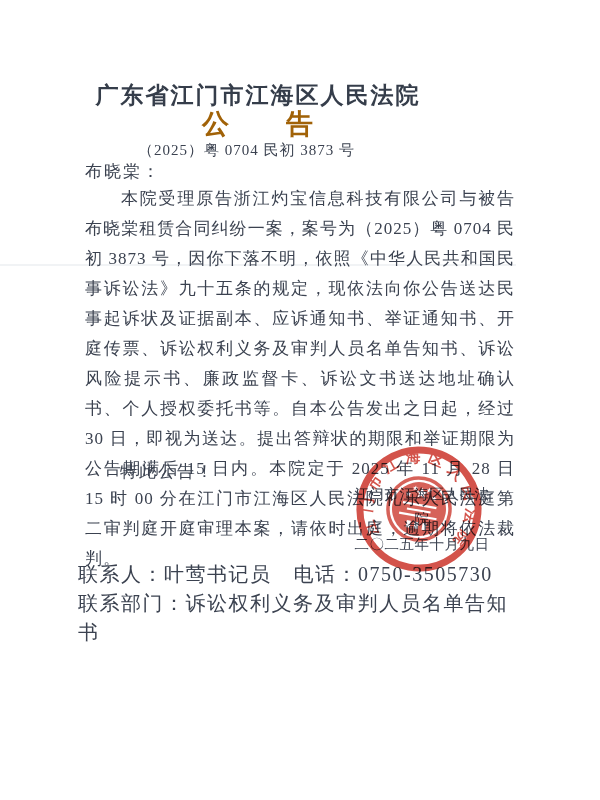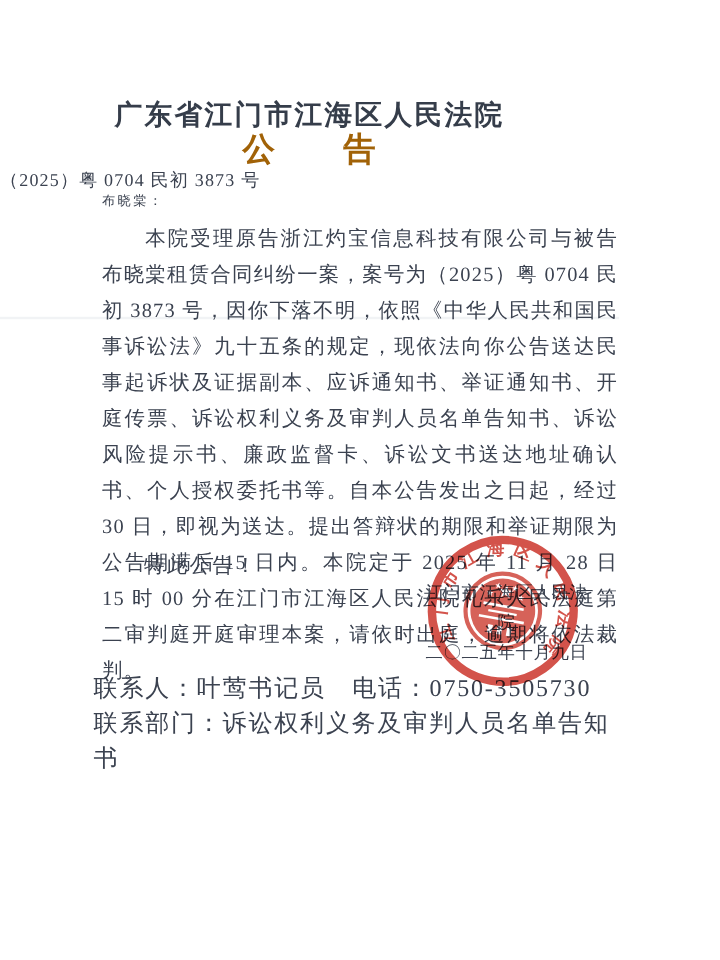--- a/index.html
+++ b/index.html
@@ -47,29 +47,29 @@
     font-size: 27px;
     font-weight: bold;
     color: #a16207;
     letter-spacing: 1px;
   }
   .case-no {
     position: absolute;
     top: 141px;
     left: 0;
     width: 493px;
-    text-align: left;
+    text-align: center;
     font-size: 15px;
     letter-spacing: 1px;
   }
   .recipient {
     position: absolute;
     top: 160px;
     left: 85px;
-    font-size: 11px;
+    font-size: 17px;
     letter-spacing: 2px;
     text-align: center;
   }
   .body-text {
     position: absolute;
     top: 184px;
     left: 85px;
     width: 430px;
     margin: 0;
     font-size: 17px;

